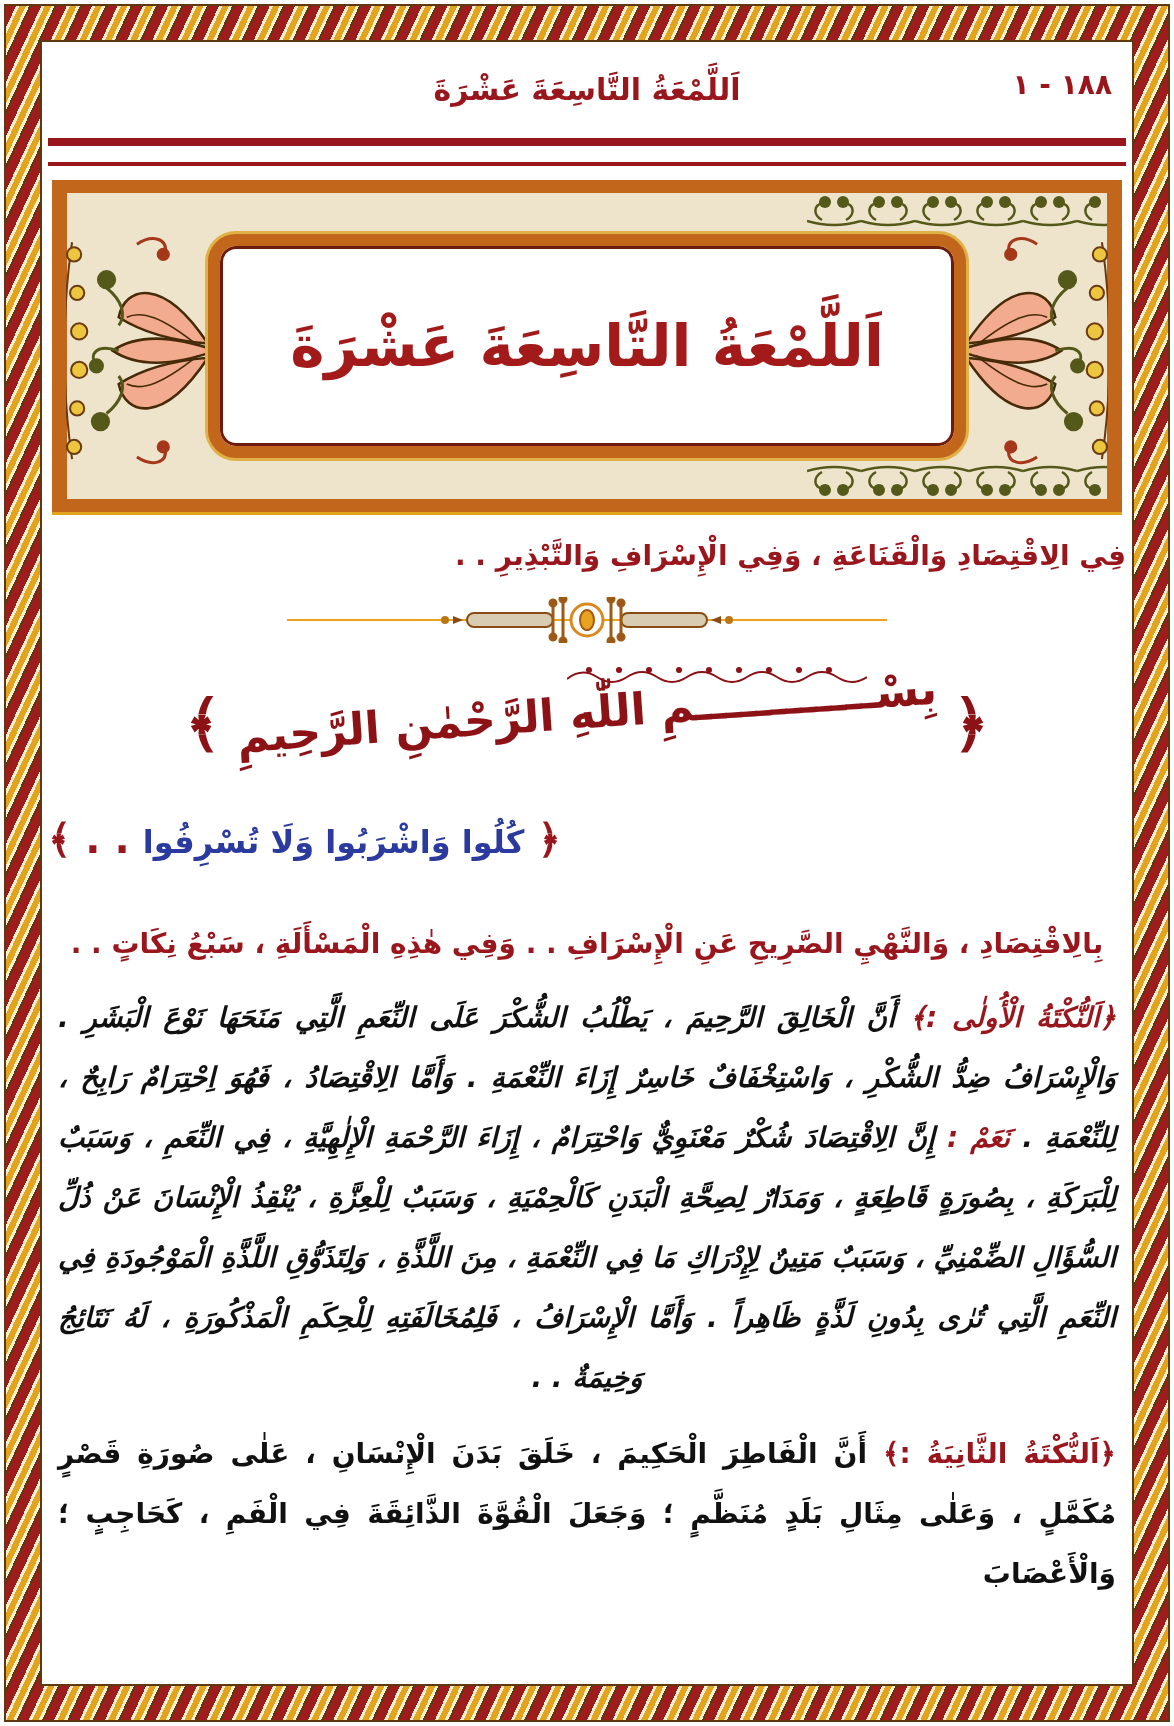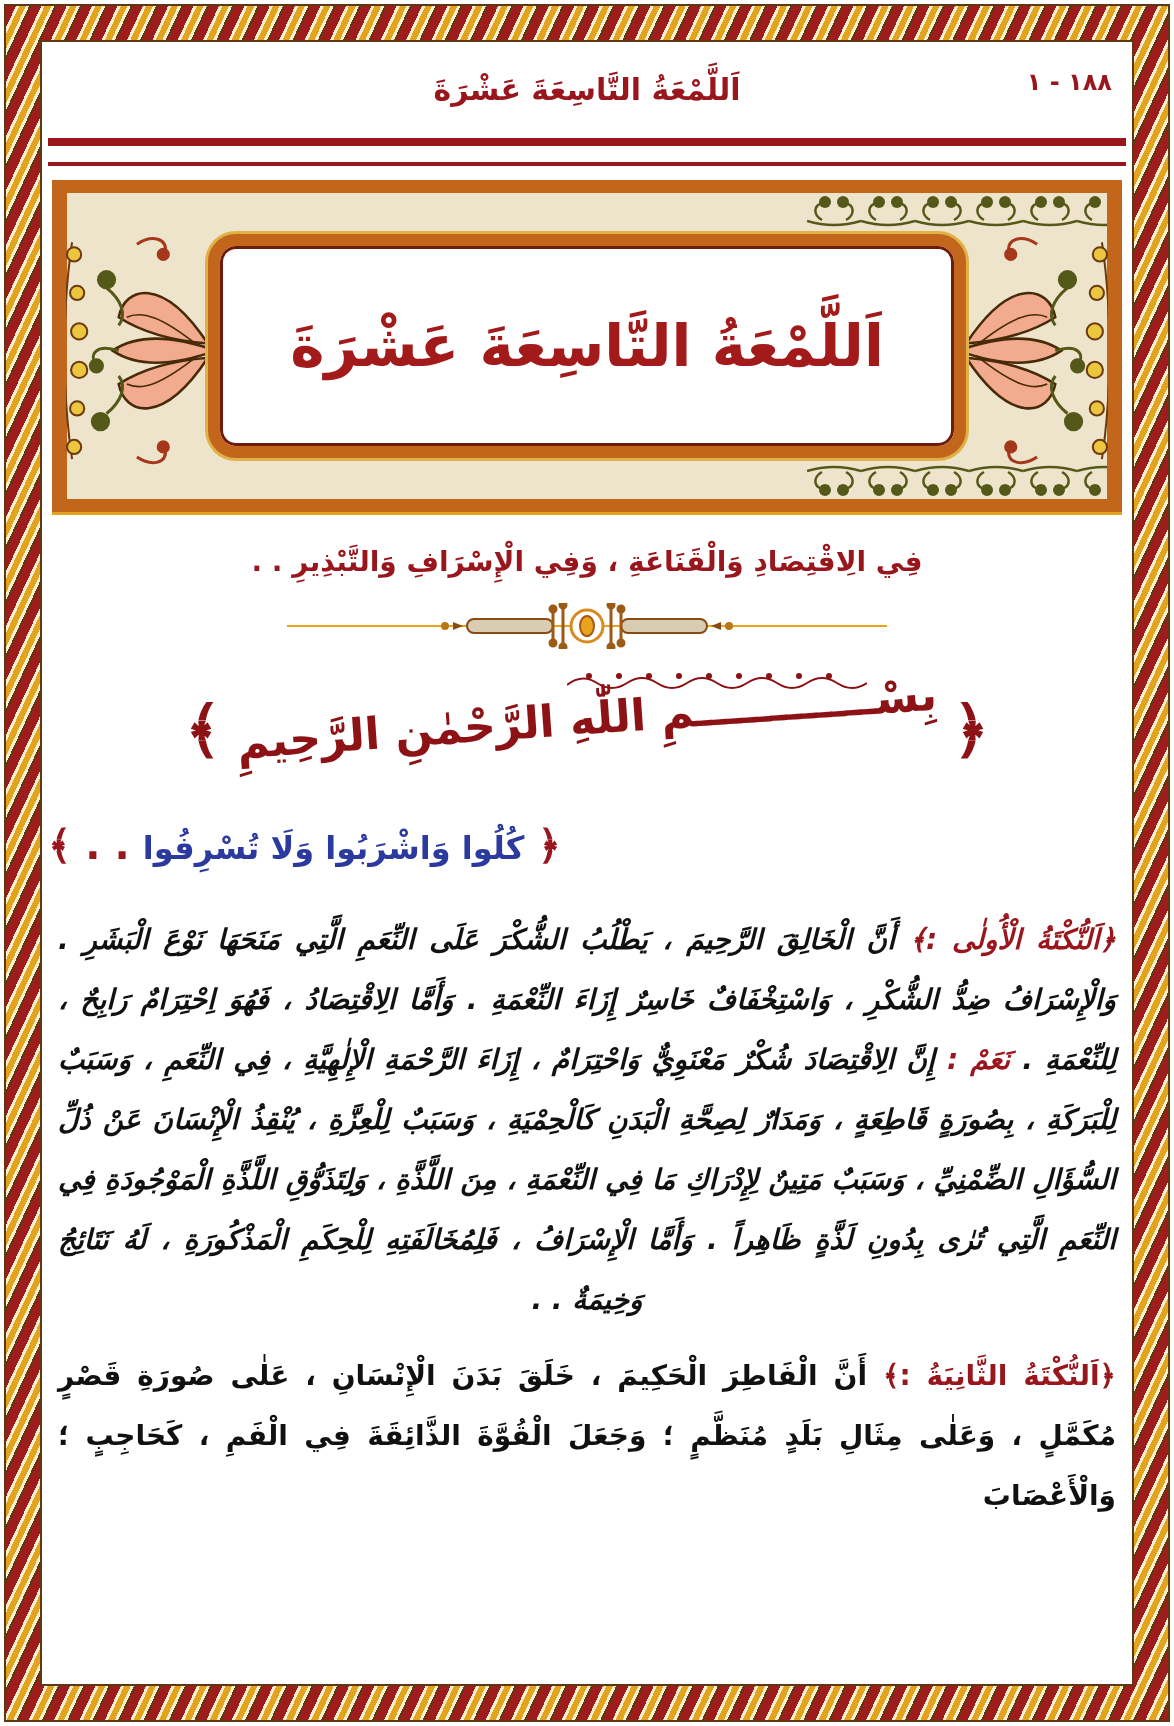--- a/index.html
+++ b/index.html
@@ -9,42 +9,42 @@
   .frame{position:absolute;inset:6px;border:34px solid transparent;
          border-image:repeating-linear-gradient(115deg,
             #9e1c1c 0 9px, #f8f0d0 9px 12px, #e2a31d 12px 18px,
             #f8f0d0 18px 21px, #5f3711 21px 23px) 34;
          box-shadow:0 0 0 2px #5f3711, inset 0 0 0 2px #5f3711;}
   .content{position:absolute;top:46px;left:48px;right:48px;bottom:46px;direction:rtl;}
   
   .header{position:relative;height:62px;margin-top:20px;}
   .running-title{position:absolute;left:0;right:0;text-align:center;top:6px;
      color:#9a161d;font-size:30px;font-weight:bold;}
-  .page-number{position:absolute;right:14px;top:2px;color:#9a161d;font-size:24px;font-weight:bold;}
+  .page-number{position:absolute;right:14px;top:2px;color:#9a161d;font-size:28px;font-weight:bold;}
   .header-rule{margin-top:10px;height:16px;border-top:8px solid #9a161d;border-bottom:4px solid #9a161d;}
   
   .tbox{position:relative;height:332px;margin:14px 4px 0;background:#ede4cb;
         border-bottom:3px solid #e2a31d;}
   .tbox .obar{position:absolute;left:0;right:0;height:13px;background:#c2661c;}
   .tbox .obar.top{top:0}.tbox .obar.bottom{bottom:0}
   .tbox .sidebar{position:absolute;top:0;bottom:0;width:15px;background:#c2661c;}
   .tbox .sidebar.right{right:0}.tbox .sidebar.left{left:0}
   .scroll-band{position:absolute;left:15px;right:15px;height:34px;}
   .scroll-band.top{top:13px}
   .scroll-band.bottom{bottom:13px;transform:scaleY(-1);}
   .floral{position:absolute;top:44px;bottom:44px;width:152px;}
   .floral.right{right:14px;}
   .floral.left{left:14px;transform:scaleX(-1);}
   .tpanel{position:absolute;top:54px;bottom:54px;left:156px;right:156px;background:#fff;
           border:12px solid #c2661c;border-radius:28px;
           box-shadow:0 0 0 3px #e0b146, inset 0 0 0 3px #6e1a0c;
           display:flex;align-items:center;justify-content:center;}
   .title-text{color:#a31a1a;font-size:58px;font-weight:bold;letter-spacing:1px;}
   
-  .subtitle{margin-top:24px;text-align:center;color:#9a161d;font-size:28px;font-weight:bold;line-height:46px;}
+  .subtitle{margin-top:18px;color:#9a161d;font-size:28px;font-weight:bold;line-height:46px;}
   .divider{margin:18px auto 0;display:block;}
   
   .basmala{position:relative;margin-top:14px;text-align:center;height:150px;}
   .basmala-vine{position:absolute;top:6px;right:24%;}
   .basmala-row{position:absolute;top:30px;left:0;right:0;}
   .basmala-text{display:inline-block;color:#8c1216;font-size:44px;font-weight:bold;
                 transform:rotate(-4deg);padding:0 10px;}
   .basmala-bracket{color:#8c1216;font-size:62px;font-weight:bold;vertical-align:middle;}
   
   .verse{text-align:left;margin-top:2px;line-height:60px;}
@@ -225,20 +225,21 @@
       </div>
     </div>
 
     <div class="verse">
       <span class="bracket">﴿</span>
       <span class="vtext">كُلُوا وَاشْرَبُوا وَلَا تُسْرِفُوا</span>
       <span class="bracket">. . ﴾</span>
     </div>
 
     <div class="intro">
+      <div class="intro-line">بِالِاقْتِصَادِ ، وَالنَّهْيِ الصَّرِيحِ عَنِ الْإِسْرَافِ . . وَفِي هٰذِهِ الْمَسْأَلَةِ ، سَبْعُ نِكَاتٍ . .</div>
     </div>
 
     <p class="para center-last">
       <span class="sect-head">﴿اَلنُّكْتَةُ الْأُولٰى :﴾</span><span> أَنَّ الْخَالِقَ الرَّحِيمَ ، يَطْلُبُ الشُّكْرَ عَلَى النِّعَمِ الَّتِي مَنَحَهَا نَوْعَ الْبَشَرِ . وَالْإِسْرَافُ ضِدُّ الشُّكْرِ ، وَاسْتِخْفَافٌ خَاسِرٌ إِزَاءَ النِّعْمَةِ . وَأَمَّا الِاقْتِصَادُ ، فَهُوَ اِحْتِرَامٌ رَابِحٌ ، لِلنِّعْمَةِ . </span><span class="emph">نَعَمْ :</span><span> إِنَّ الِاقْتِصَادَ شُكْرٌ مَعْنَوِيٌّ وَاحْتِرَامٌ ، إِزَاءَ الرَّحْمَةِ الْإِلٰهِيَّةِ ، فِي النِّعَمِ ، وَسَبَبٌ لِلْبَرَكَةِ ، بِصُورَةٍ قَاطِعَةٍ ، وَمَدَارٌ لِصِحَّةِ الْبَدَنِ كَالْحِمْيَةِ ، وَسَبَبٌ لِلْعِزَّةِ ، يُنْقِذُ الْإِنْسَانَ عَنْ ذُلِّ السُّؤَالِ الضِّمْنِيِّ ، وَسَبَبٌ مَتِينٌ لِإِدْرَاكِ مَا فِي النِّعْمَةِ ، مِنَ اللَّذَّةِ ، وَلِتَذَوُّقِ اللَّذَّةِ الْمَوْجُودَةِ فِي النِّعَمِ الَّتِي تُرٰى بِدُونِ لَذَّةٍ ظَاهِراً . وَأَمَّا الْإِسْرَافُ ، فَلِمُخَالَفَتِهِ لِلْحِكَمِ الْمَذْكُورَةِ ، لَهُ نَتَائِجُ وَخِيمَةٌ . .</span>
     </p>
 
     <p class="para justify-last">
       <span class="sect-head">﴿اَلنُّكْتَةُ الثَّانِيَةُ :﴾</span><span> أَنَّ الْفَاطِرَ الْحَكِيمَ ، خَلَقَ بَدَنَ الْإِنْسَانِ ، عَلٰى صُورَةِ قَصْرٍ مُكَمَّلٍ ، وَعَلٰى مِثَالِ بَلَدٍ مُنَظَّمٍ ؛ وَجَعَلَ الْقُوَّةَ الذَّائِقَةَ فِي الْفَمِ ، كَحَاجِبٍ ؛ وَالْأَعْصَابَ</span>
     </p>
 

